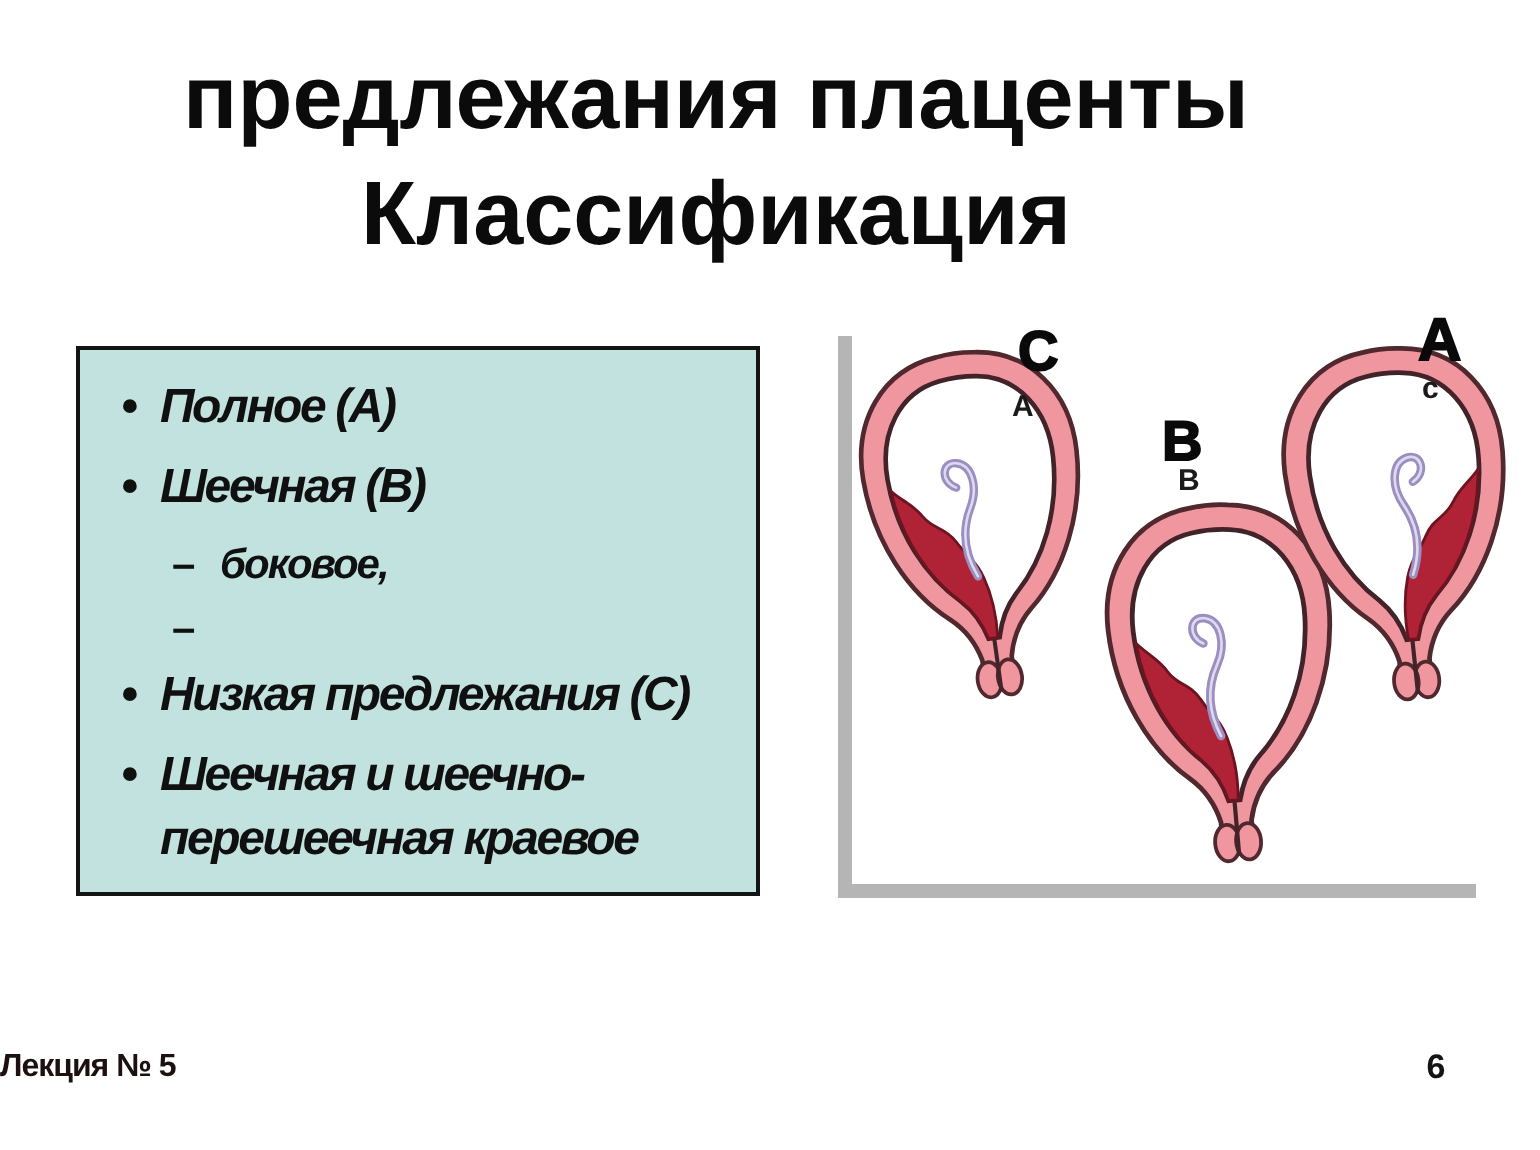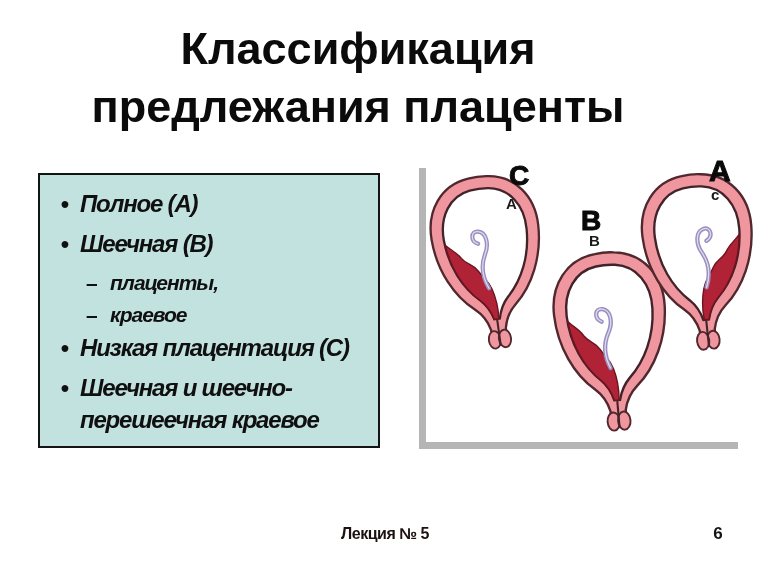--- a/index.html
+++ b/index.html
@@ -62,59 +62,58 @@
   }
   .lbl-c-big{left:509px;top:162px;}
   .lbl-c-small{left:506px;top:196px;}
   .lbl-b-big{left:581px;top:207px;}
   .lbl-b-small{left:589px;top:233px;}
   .lbl-a-big{left:709px;top:156px;font-size:30px;}
   .lbl-a-small{left:711px;top:187px;}
   
   .footer-lecture{
     position:absolute;left:0;top:525px;width:770px;
-    text-align:center;
+    text-align:left;
     font-size:16px;font-weight:bold;color:#1c1010;letter-spacing:-0.5px;
   }
   .footer-page{
     position:absolute;left:703px;top:524px;width:30px;
     text-align:center;
     font-size:17px;font-weight:bold;color:#141414;
   }
 </style>
 </head>
 <body>
 
 <div class="slide">
 
   <div class="title">
+    <div>предлежания плаценты</div>
     <div>Классификация</div>
-    <div>предлежания плаценты</div>
   </div>
 
   <div class="cls-box">
     <div class="cls-item lvl1">
       <span class="marker">•</span>
       <span class="txt">Полное (А)</span>
     </div>
     <div class="cls-item lvl1">
       <span class="marker">•</span>
       <span class="txt">Шеечная (В)</span>
     </div>
     <div class="cls-item lvl2">
       <span class="marker">–</span>
-      <span class="txt">плаценты,</span>
+      <span class="txt">боковое,</span>
     </div>
     <div class="cls-item lvl2">
       <span class="marker">–</span>
-      <span class="txt">краевое</span>
     </div>
     <div class="cls-item lvl1">
       <span class="marker">•</span>
-      <span class="txt">Низкая плацентация (С)</span>
+      <span class="txt">Низкая предлежания (С)</span>
     </div>
     <div class="cls-item lvl1">
       <span class="marker">•</span>
       <span class="txt">Шеечная и шеечно-перешеечная краевое</span>
     </div>
   </div>
 
   <div class="axis axis-v"></div>
   <div class="axis axis-h"></div>
 

